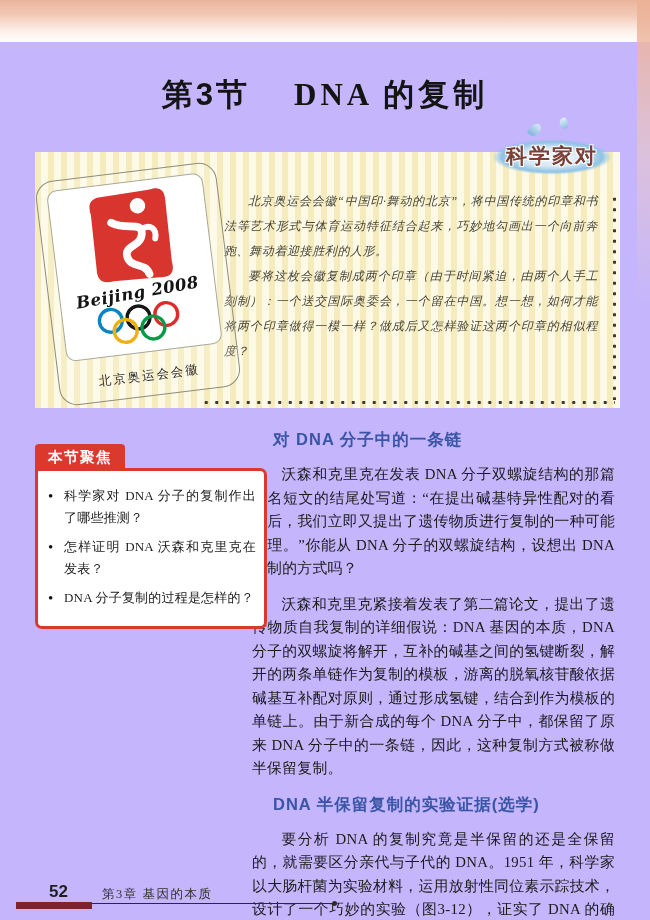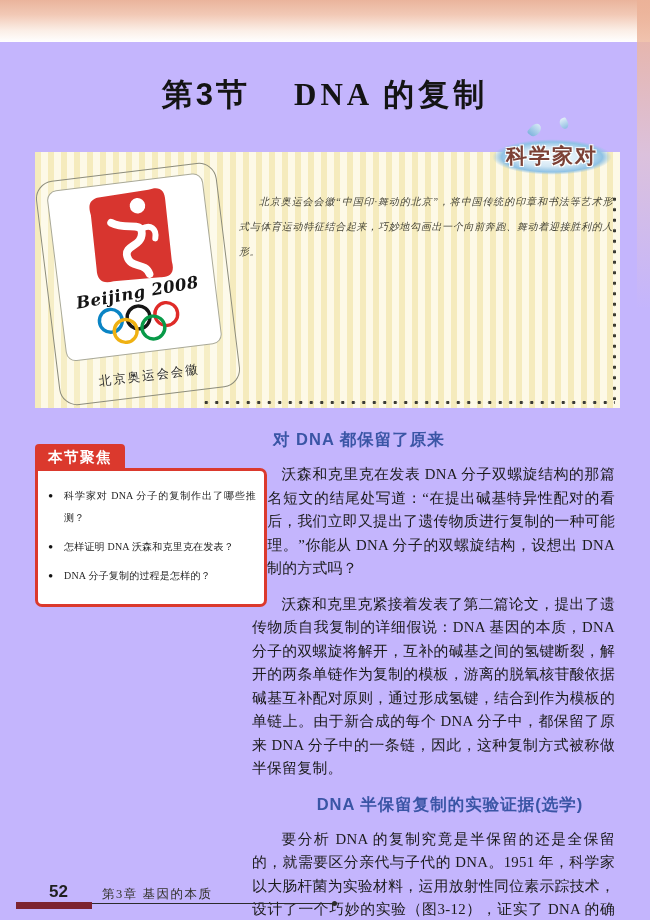--- a/index.html
+++ b/index.html
@@ -36,22 +36,22 @@
     position:absolute; left:166px; bottom:3px; width:414px; height:5px;
     background-image:radial-gradient(circle,#3b3b33 1.5px, rgba(0,0,0,0) 2px);
     background-size:10.5px 5px; background-repeat:repeat-x;
   }
   .dots-right {
     position:absolute; right:3px; top:42px; width:5px; height:206px;
     background-image:radial-gradient(circle,#3b3b33 1.5px, rgba(0,0,0,0) 2px);
     background-size:5px 10.5px; background-repeat:repeat-y;
   }
   .disc-text {
-    position:absolute; left:204px; top:37px; width:374px;
-    font-size:10px; line-height:25px; color:#474639; font-style:italic;
+    position:absolute; left:189px; top:37px; width:374px;
+    font-size:12px; line-height:25px; color:#474639; font-style:italic;
     letter-spacing:0.6px; text-align:justify;
   }
   .disc-text p { margin:0; text-indent:2em; }
   
   .badge {
     position:absolute; left:468px; top:131px; width:168px; height:50px;
     background:radial-gradient(ellipse 50% 50% at 50% 52%, #f6fbfe 0%, #d3e7f4 38%, #8fc2e5 60%, rgba(143,194,229,0) 71%);
     text-align:center; line-height:50px;
   }
   .badge-text {
@@ -92,28 +92,28 @@
     padding:4px 13px 3px 13px; border-radius:4px 4px 0 0; letter-spacing:1.5px;
     position:relative; z-index:2;
   }
   .focus-body {
     border:3px solid #db392d; border-radius:0 7px 7px 7px; background:#ffffff;
     padding:14px 8px 10px 6px; margin-top:-2px; position:relative; z-index:1;
   }
   .focus-body ul { list-style:none; margin:0; padding:0; }
   .focus-body li { display:flex; margin-bottom:7px; }
   .focus-bullet { flex:none; width:16px; padding-left:4px; font-size:15px; line-height:22px; color:#111; }
-  .focus-text { font-size:10px; line-height:22px; color:#1d1d1d; text-align:justify; letter-spacing:0.2px; }
+  .focus-text { font-size:13px; line-height:22px; color:#1d1d1d; text-align:justify; letter-spacing:0.2px; }
   
   .main-col { position:absolute; left:240px; top:429px; width:387px; }
   .sec-heading {
     margin:0 0 7px 0; font-size:16.5px; color:#3a55a5; font-weight:bold;
     font-family:"Liberation Sans", sans-serif; text-indent:2em; letter-spacing:1px;
   }
-  .sec-heading.second { margin-top:13px;text-align:center; }
+  .sec-heading.second { margin-top:13px; }
   .main-col p {
     margin:12px; font-size:14.8px; line-height:23.5px; text-align:justify;
     text-indent:2em; color:#1b1b1b; letter-spacing:0.3px;
   }
   
   .footer { position:absolute; left:16px; top:881px; width:100%; height:32px; }
   .pg { position:absolute; left:33px; top:1px; font-family:"Liberation Sans", sans-serif;
         font-weight:bold; font-size:17px; color:#1f1f1f; }
   .chap { position:absolute; left:86px; top:5px; font-size:12.5px; color:#32322a; letter-spacing:1.5px; }
   .footer-bar { position:absolute; left:0; top:21px; width:76px; height:7px; background:#7c2330; }
@@ -130,20 +130,21 @@
 
   <div class="title">
     <span class="t-sec">第3节</span><span class="t-main">DNA 的复制</span>
   </div>
 
   <div class="disc-box">
     <div class="dots-bottom"></div>
     <div class="dots-right"></div>
     <div class="disc-text">
       <p>北京奥运会会徽“中国印·舞动的北京”，将中国传统的印章和书法等艺术形式与体育运动特征结合起来，巧妙地勾画出一个向前奔跑、舞动着迎接胜利的人形。</p>
+      <p>要将这枚会徽复制成两个印章（由于时间紧迫，由两个人手工刻制）：一个送交国际奥委会，一个留在中国。想一想，如何才能将两个印章做得一模一样？做成后又怎样验证这两个印章的相似程度？</p>
     </div>
   </div>
 
   <div class="badge">
     <span class="drop d1"></span>
     <span class="drop d2"></span>
     <span class="badge-text">科学家对</span>
   </div>
 
   <div class="card">
@@ -180,21 +181,21 @@
         </li>
         <li>
           <span class="focus-bullet">•</span>
           <span class="focus-text">DNA 分子复制的过程是怎样的？</span>
         </li>
       </ul>
     </div>
   </div>
 
   <div class="main-col">
-    <h3 class="sec-heading">对 DNA 都保留了原来</h3>
+    <h3 class="sec-heading">对 DNA 分子中的一条链</h3>
     <p>沃森和克里克在发表 DNA 分子双螺旋结构的那篇著名短文的结尾处写道：“在提出碱基特异性配对的看法后，我们立即又提出了遗传物质进行复制的一种可能机理。”你能从 DNA 分子的双螺旋结构，设想出 DNA 复制的方式吗？</p>
     <p>沃森和克里克紧接着发表了第二篇论文，提出了遗传物质自我复制的详细假说：DNA 基因的本质，DNA 分子的双螺旋将解开，互补的碱基之间的氢键断裂，解开的两条单链作为复制的模板，游离的脱氧核苷酸依据碱基互补配对原则，通过形成氢键，结合到作为模板的单链上。由于新合成的每个 DNA 分子中，都保留了原来 DNA 分子中的一条链，因此，这种复制方式被称做半保留复制。</p>
     <h3 class="sec-heading second">DNA 半保留复制的实验证据(选学)</h3>
     <p>要分析 DNA 的复制究竟是半保留的还是全保留的，就需要区分亲代与子代的 DNA。1951 年，科学家以大肠杆菌为实验材料，运用放射性同位素示踪技术，设计了一个巧妙的实验（图3-12），证实了 DNA 的确是以半保留的方式复制的。</p>
   </div>
 
   <div class="footer">
     <span class="pg">52</span>
     <span class="chap">第3章 基因的本质</span>
     <div class="footer-bar"></div>

